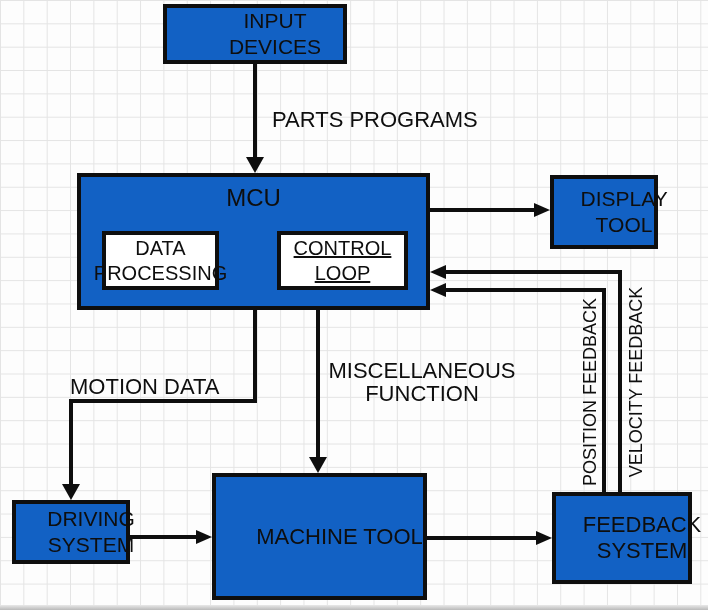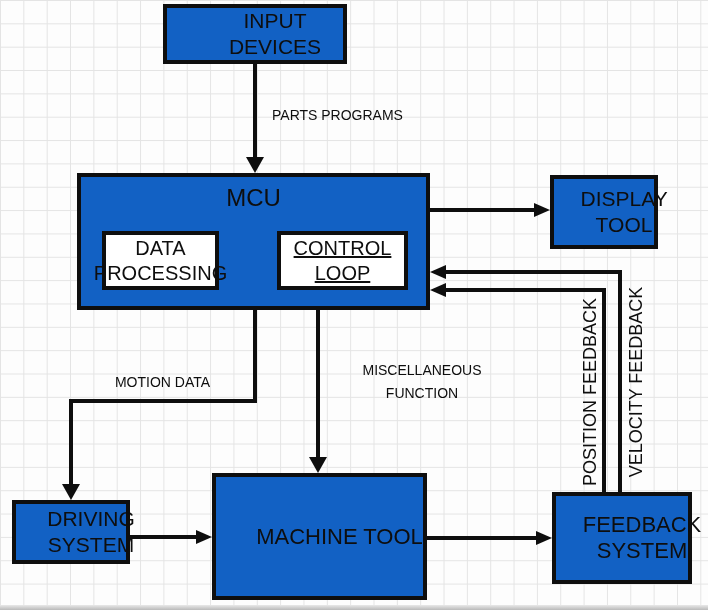--- a/index.html
+++ b/index.html
@@ -39,21 +39,21 @@
     position:absolute;left:0;right:0;top:8px;
     text-align:center;font-size:24px;
   }
   .hline,.vline{position:absolute;background:#0e0e0e;}
   .hline{height:4px;}
   .vline{width:4px;}
   .arr{position:absolute;width:0;height:0;}
   .arr-right{border-top:7px solid transparent;border-bottom:7px solid transparent;border-left:16px solid #0e0e0e;}
   .arr-left {border-top:7px solid transparent;border-bottom:7px solid transparent;border-right:16px solid #0e0e0e;}
   .arr-down {border-left:9px solid transparent;border-right:9px solid transparent;border-top:16px solid #0e0e0e;}
-  .edge-label{position:absolute;font-size:14px;white-space:nowrap;}
+  .edge-label{position:absolute;font-size:22px;white-space:nowrap;}
   .edge-label.wrap{white-space:normal;text-align:center;line-height:23px;}
   .vtext{
     position:absolute;font-size:18px;white-space:nowrap;
     transform:translate(-50%,-50%) rotate(-90deg);
   }
   .bottom-strip{position:absolute;left:0;top:605px;width:708px;height:5px;
     background:linear-gradient(to bottom,#e9e9e9,#b9b9b9);}
 </style>
 </head>
 <body>
@@ -104,21 +104,21 @@
 
   <div class="arr arr-left" style="left:430px;top:283px;"></div>
   <div class="hline" style="left:446px;top:288px;width:160px;"></div>
   <div class="vline" style="left:602px;top:288px;height:204px;"></div>
   <div class="vtext" style="left:590px;top:392px;">POSITION FEEDBACK</div>
 
   <div class="vline" style="left:253px;top:310px;height:93px;"></div>
   <div class="hline" style="left:69px;top:399px;width:188px;"></div>
   <div class="vline" style="left:69px;top:399px;height:85px;"></div>
   <div class="arr arr-down" style="left:62px;top:484px;"></div>
-  <div class="edge-label" style="left:70px;top:374px;width:185px;text-align:center;">MOTION DATA</div>
+  <div class="edge-label" style="left:70px;top:374px;width:185px;text-align:left;">MOTION DATA</div>
 
   <div class="vline" style="left:316px;top:310px;height:147px;"></div>
   <div class="arr arr-down" style="left:309px;top:457px;"></div>
   <div class="edge-label wrap" style="left:325px;top:359px;width:194px;">MISCELLANEOUS FUNCTION</div>
 
   <div class="hline" style="left:130px;top:535px;width:66px;"></div>
   <div class="arr arr-right" style="left:196px;top:530px;"></div>
 
   <div class="hline" style="left:427px;top:536px;width:109px;"></div>
   <div class="arr arr-right" style="left:536px;top:531px;"></div>

